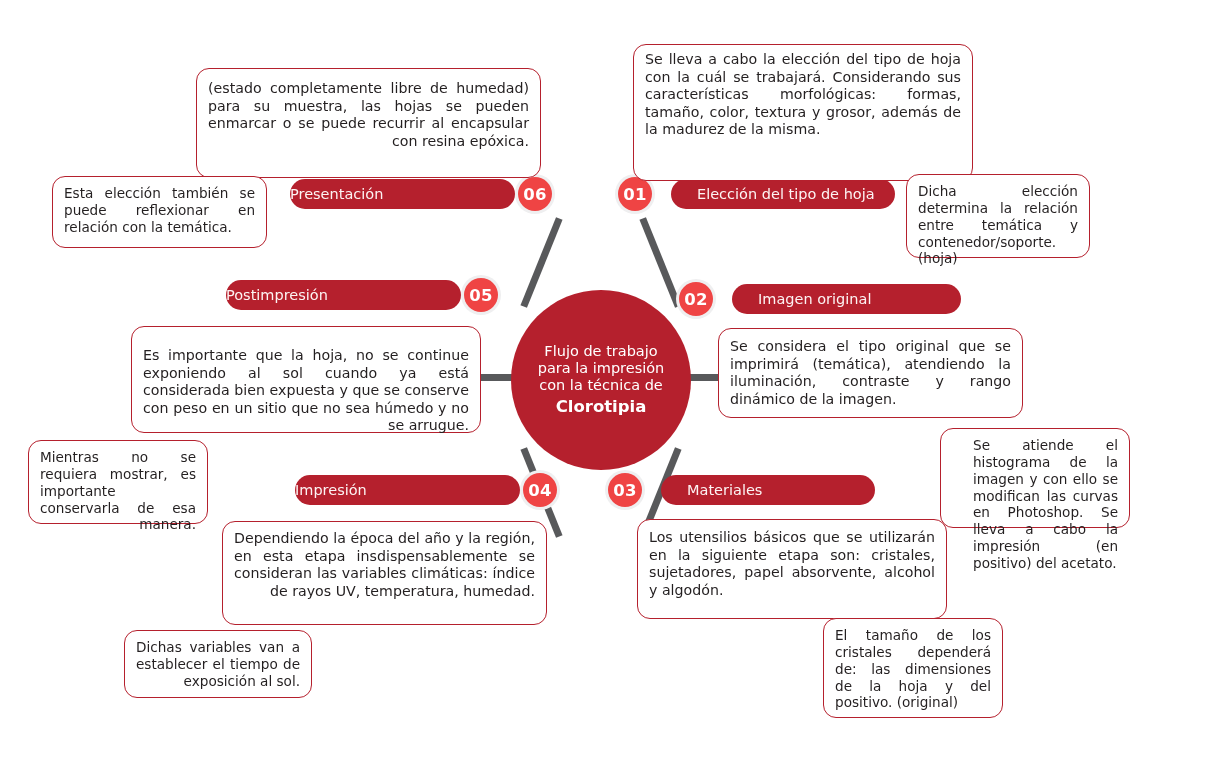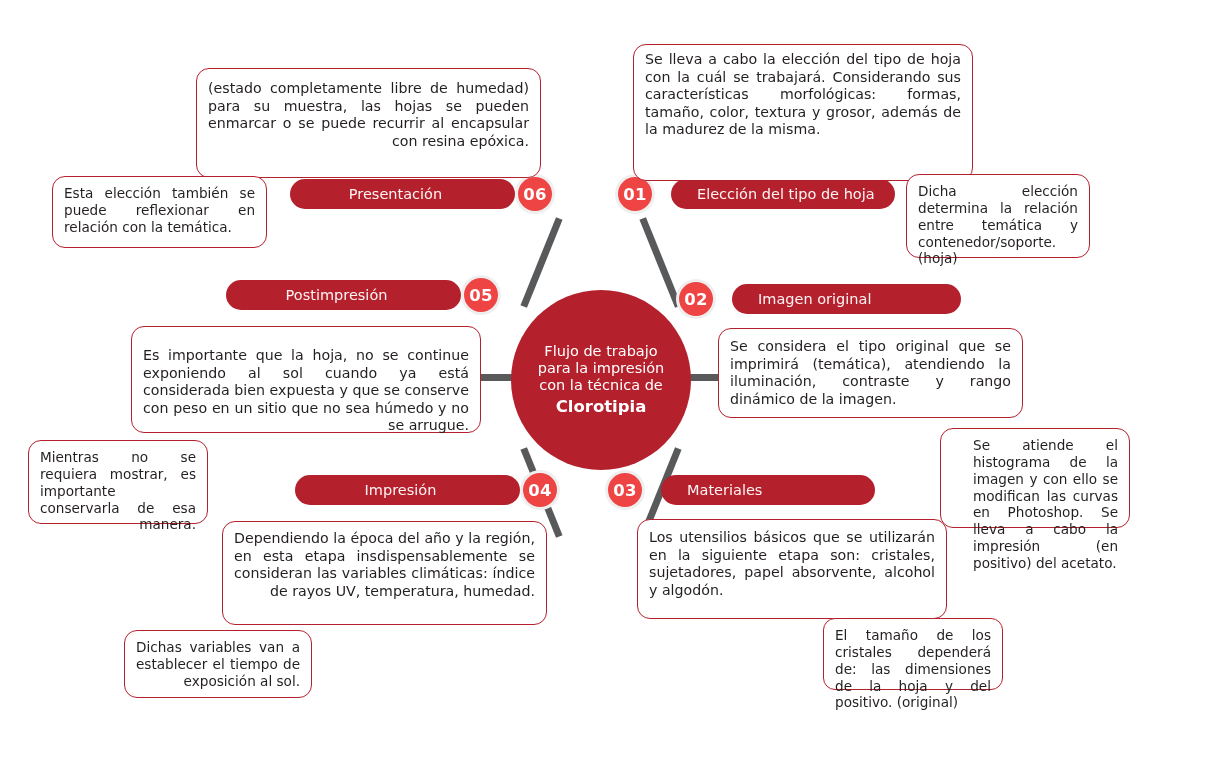--- a/index.html
+++ b/index.html
@@ -41,21 +41,21 @@
     background:#efeff0;
   }
   .node .badge{
     position:absolute;top:3px;width:34px;height:34px;border-radius:50%;
     background:#ef4444;color:#fff;
     font-size:16.5px;font-weight:bold;
     display:flex;align-items:center;justify-content:center;
     letter-spacing:.3px;
   }
   
-  .node.left .bar{right:40px;justify-content:center;padding-right:14px;}
+  .node.left .bar{right:40px;justify-content:flex-start;padding-right:14px;}
   .node.left .halo{right:0;}
   .node.left .badge{right:3px;}
   
   .node.right .bar{left:56px;justify-content:flex-start;padding-left:26px;}
   .node.right .halo{left:0;}
   .node.right .badge{left:3px;}
 
   
   .box{
     position:absolute;
@@ -184,17 +184,17 @@
   </div>
 
   <div class="box small tal-right" style="left:124px;top:630px;width:188px;height:68px;">
     <p>Dichas variables van a establecer el tiempo de exposición al sol.</p>
   </div>
 
   <div class="box tal-left" style="left:637px;top:519px;width:310px;height:100px;padding-top:9px;">
     <p>Los utensilios básicos que se utilizarán en la siguiente etapa son: cristales, sujetadores, papel absorvente, alcohol y algodón.</p>
   </div>
 
-  <div class="box small tal-left" style="left:823px;top:618px;width:180px;height:72px;border-radius:12px;">
+  <div class="box small tal-left" style="left:823px;top:618px;width:180px;height:100px;">
     <p>El tamaño de los cristales dependerá de: las dimensiones de la hoja y del positivo. (original)</p>
   </div>
 
 </div>
 
 </body></html>

